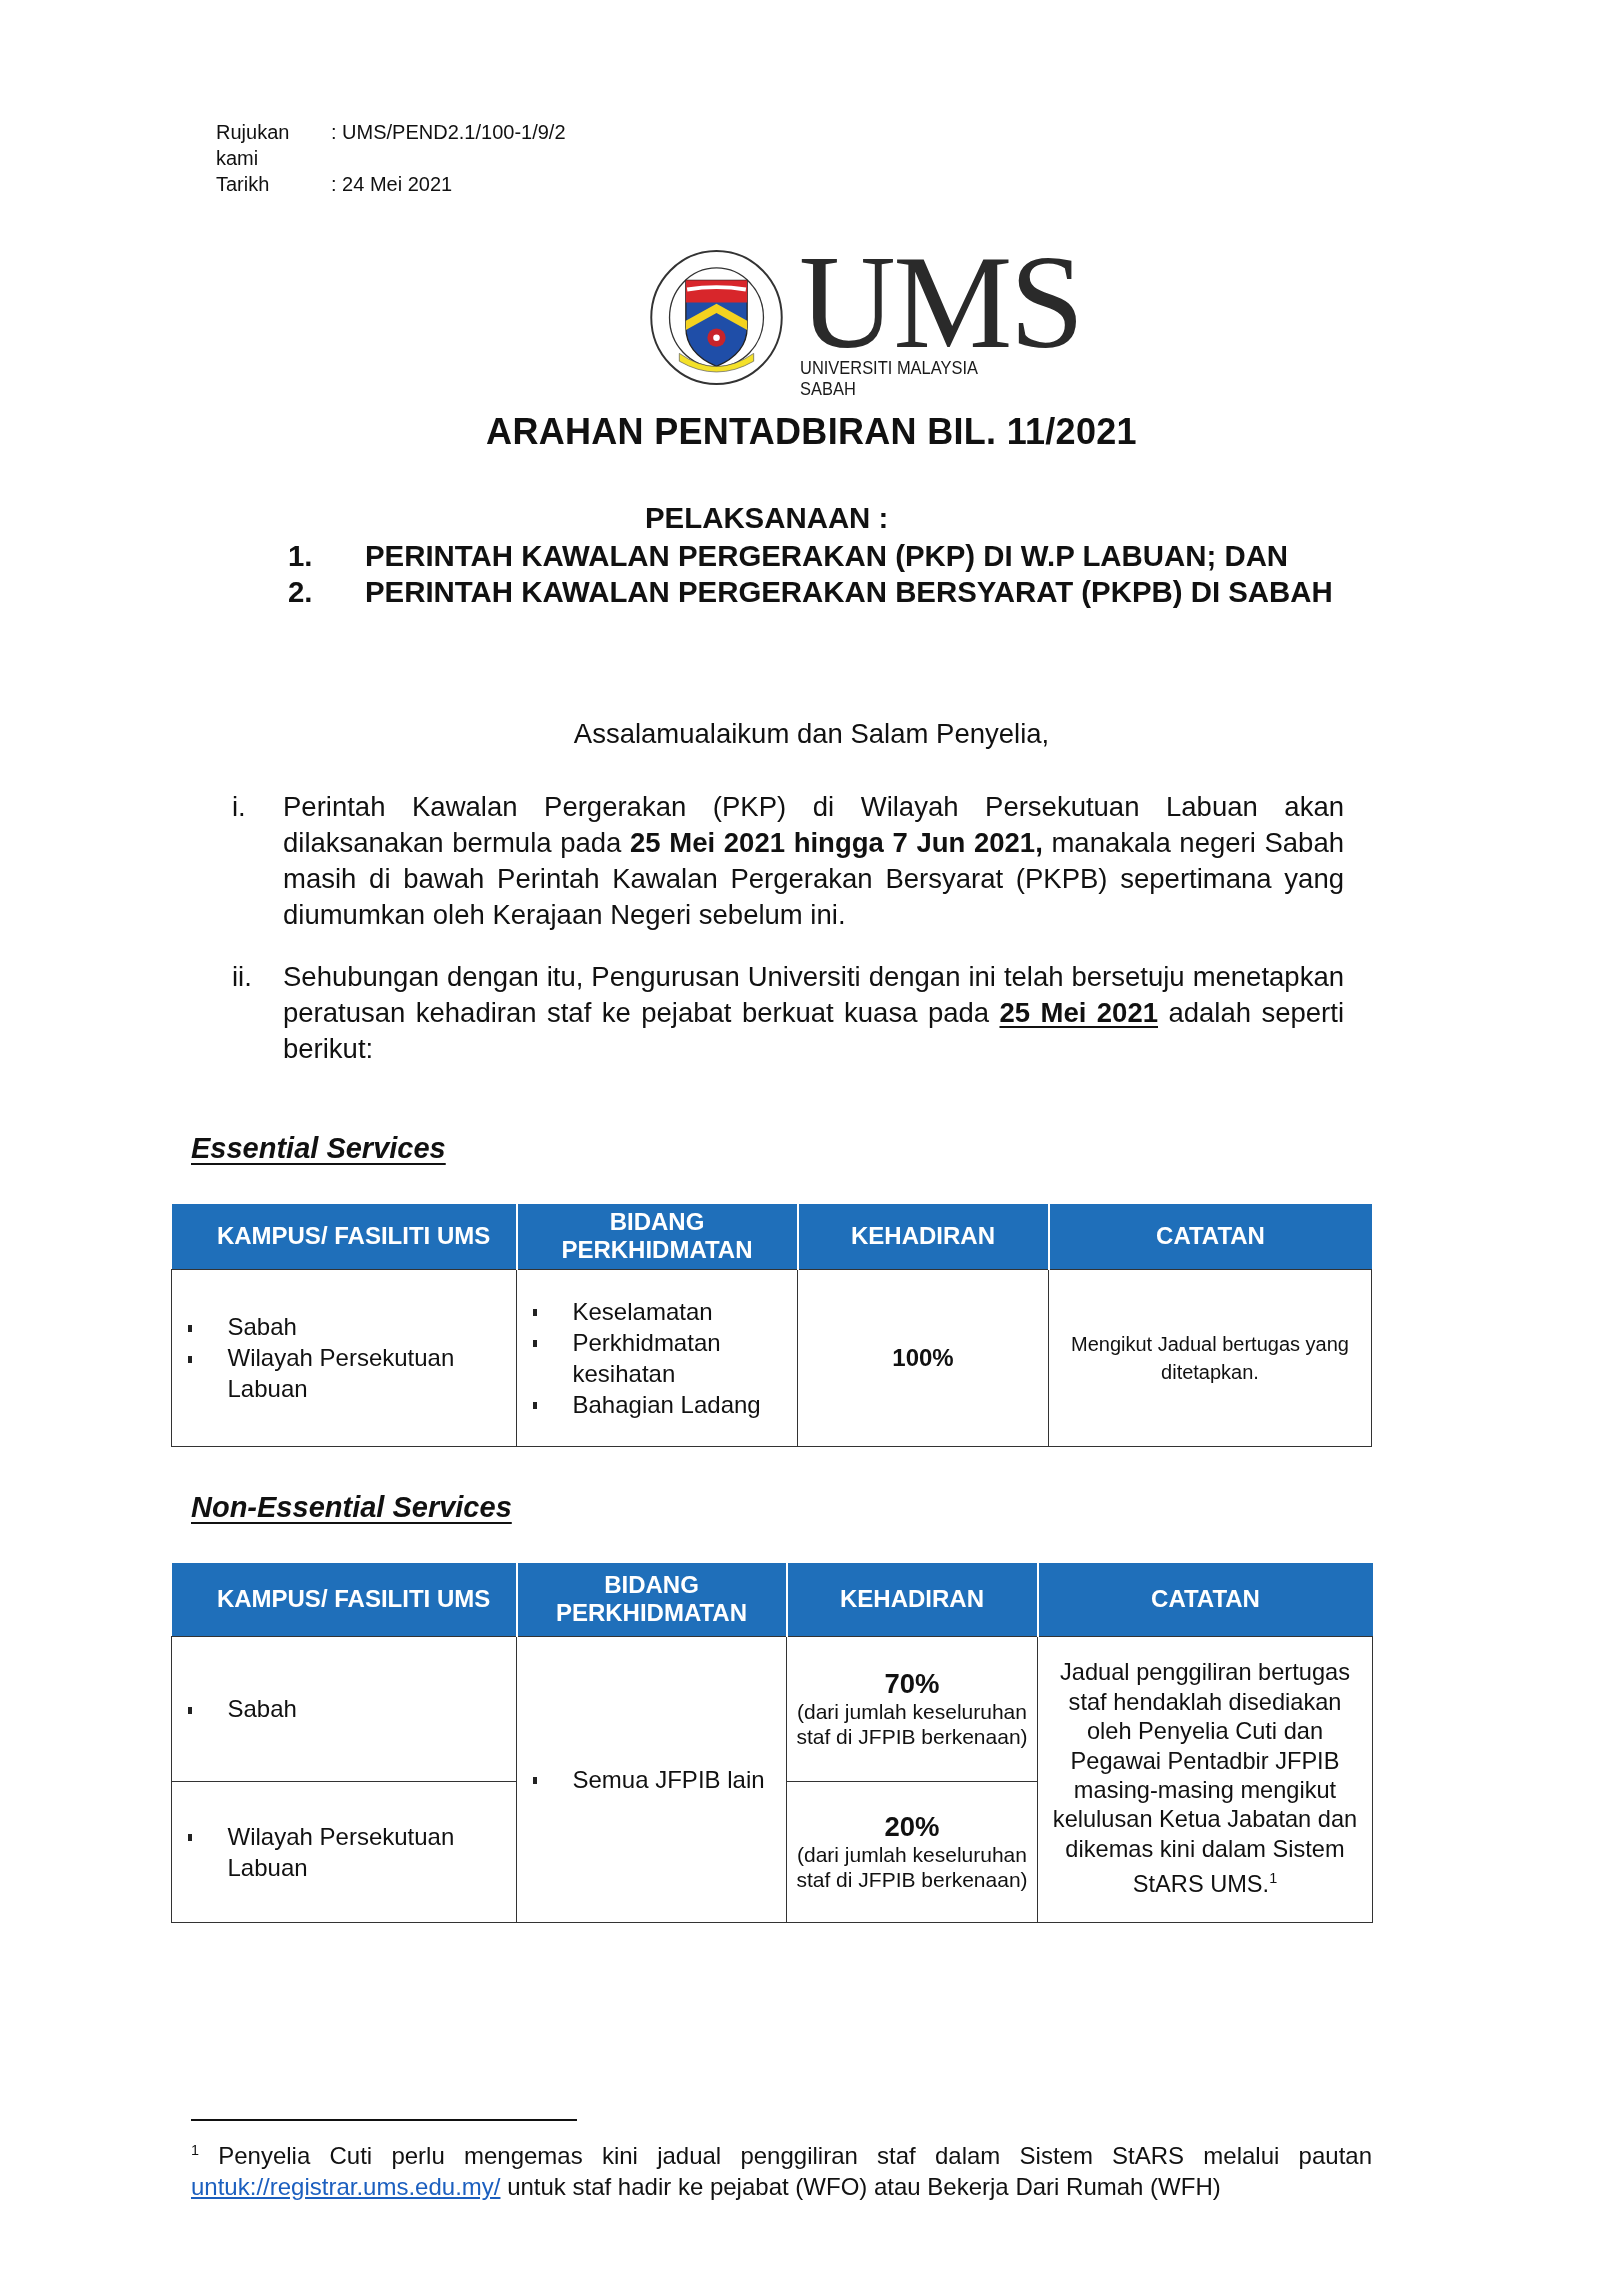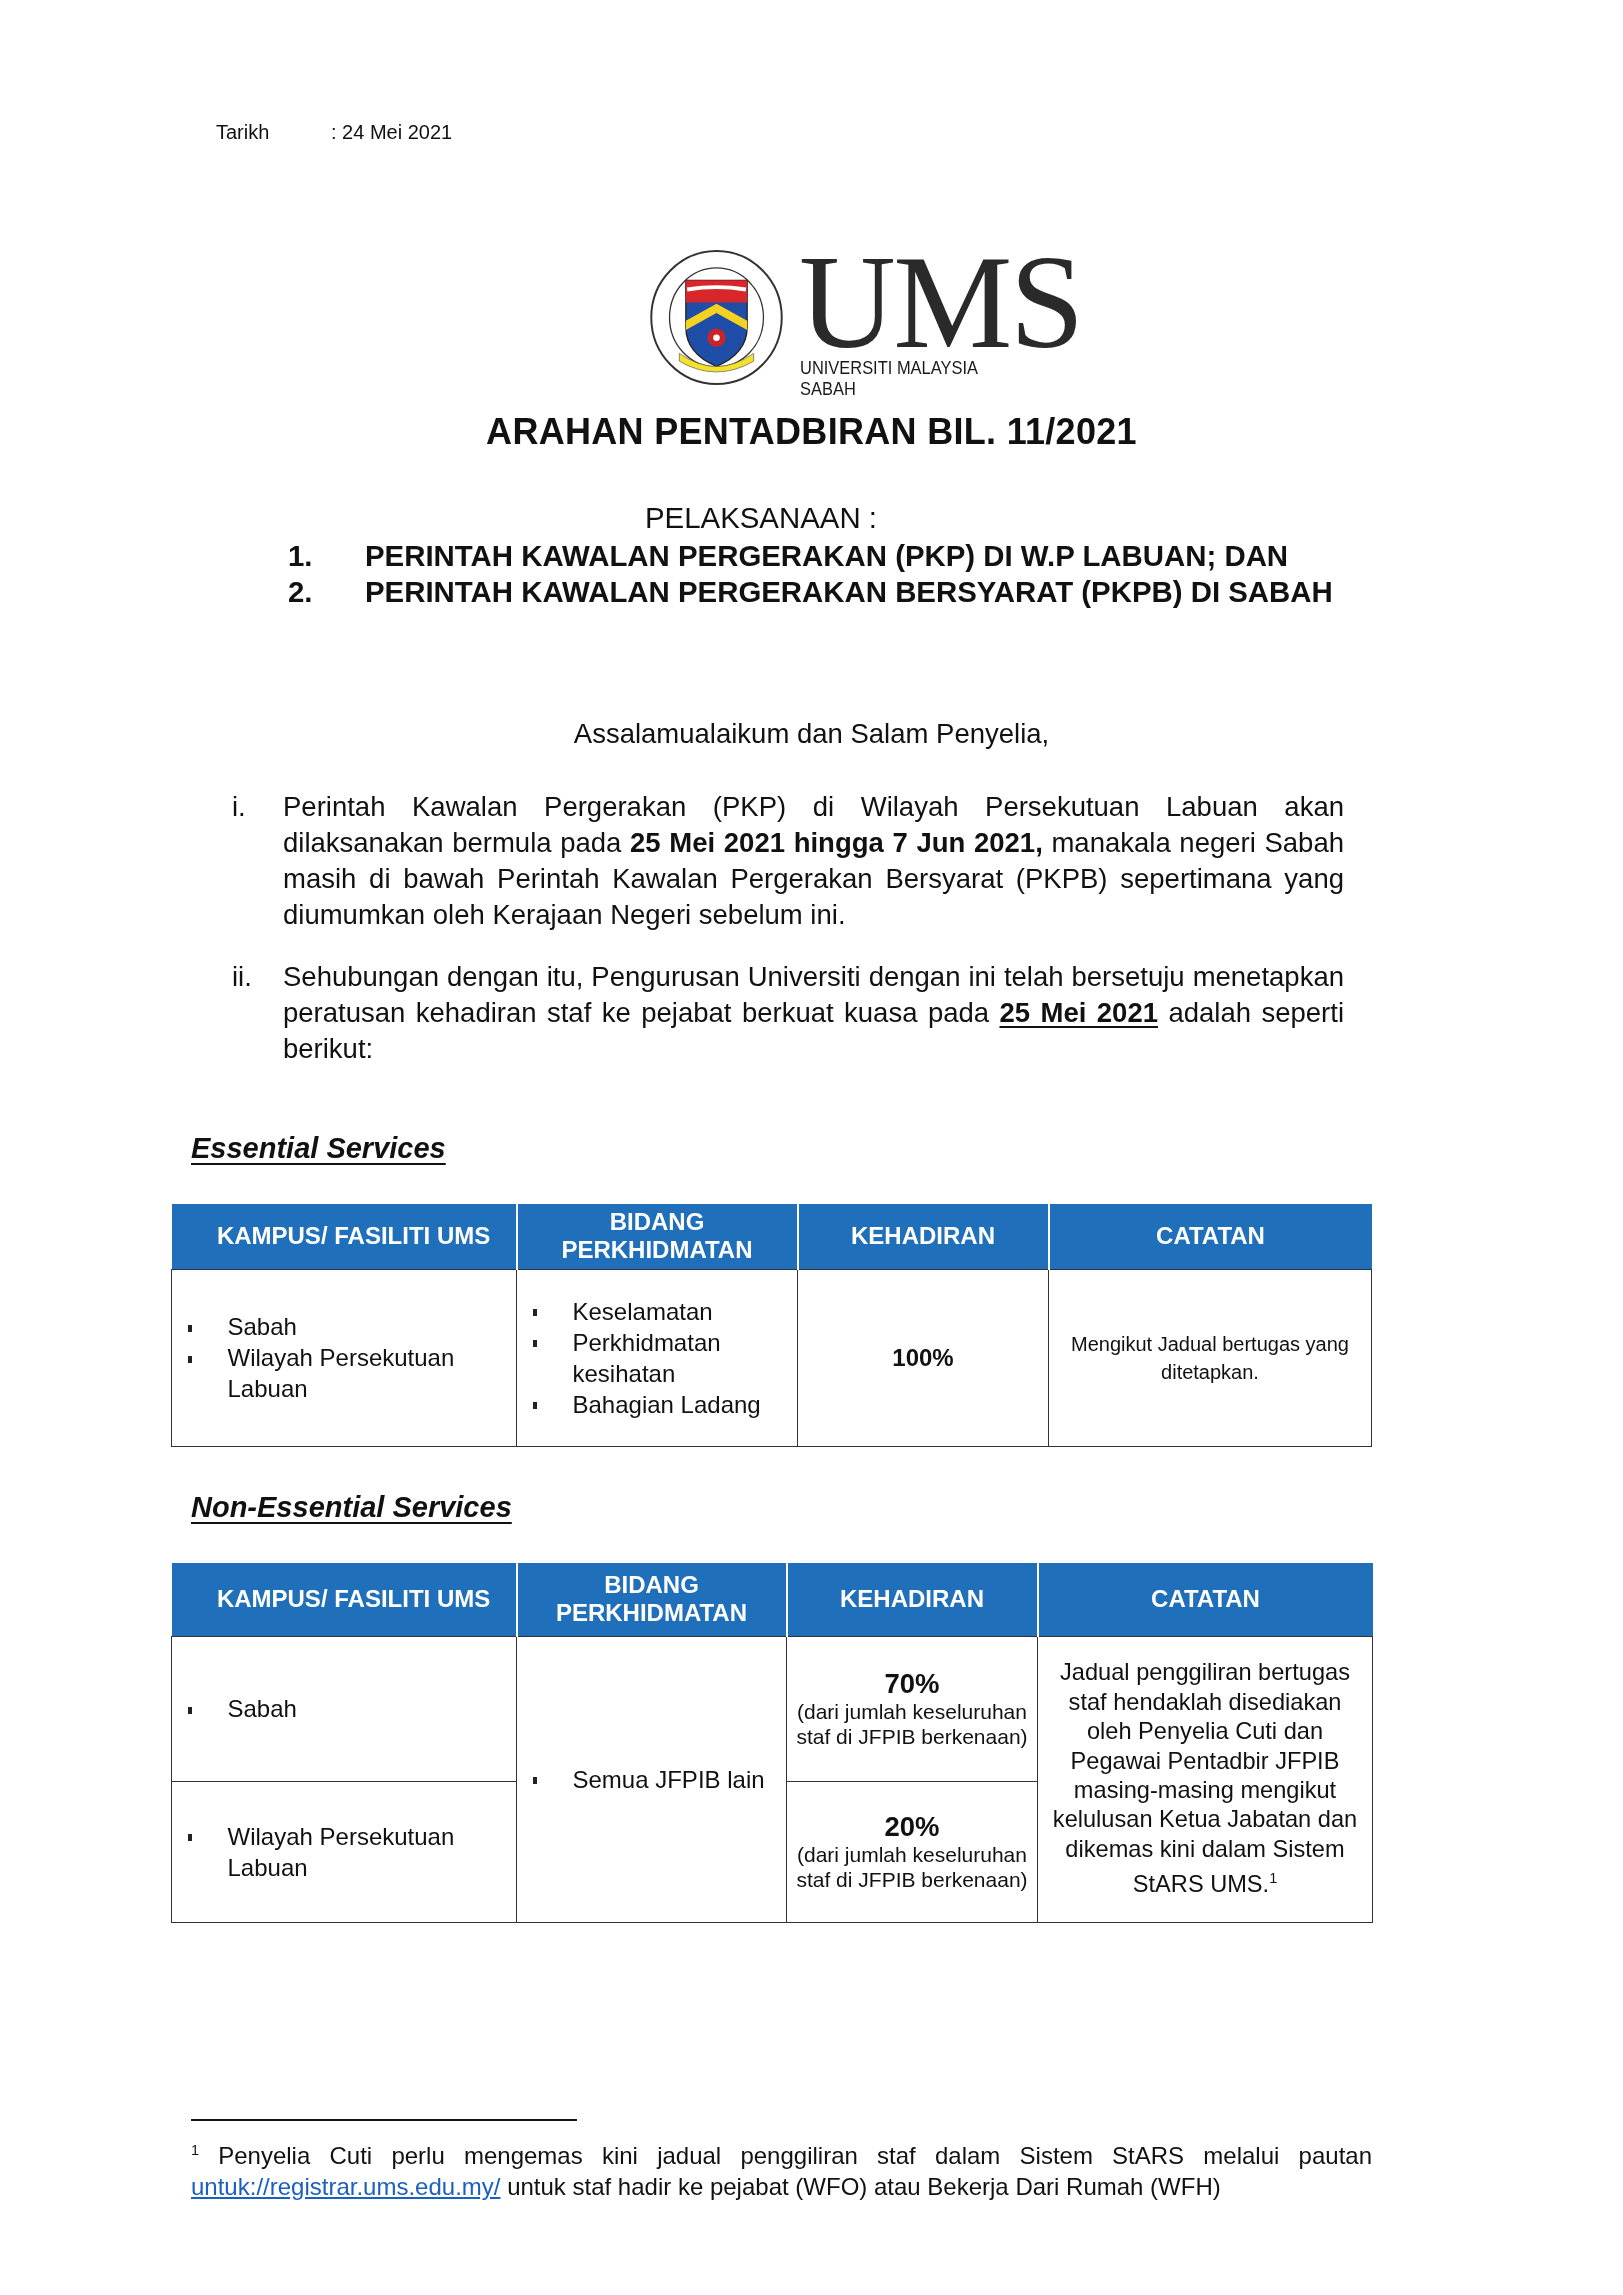--- a/index.html
+++ b/index.html
@@ -16,21 +16,21 @@
   .logo { left: 648px; top: 249px; width: 393px; height: 137px; }
   .seal { position: absolute; left: 0; top: 0; width: 137px; height: 137px; }
   .ums-word { position: absolute; left: 151px; top: -11.8px; font-family: "Liberation Serif", serif;
               font-size: 134px; letter-spacing: -2.6px; color: #2a2a2a; line-height: 131px; text-align: center; }
   .ums-sub { position: absolute; left: 152px; top: 109px; font-size: 17.7px; color: #1a1a1a;
              letter-spacing: 0px; transform: scaleX(0.93); transform-origin: left; }
 
   .title { left: 0; width: 1623px; top: 411px; text-align: center; font-weight: bold;
            font-size: 36px; letter-spacing: 0.3px; }
 
-  .plk-head { left: 645px; top: 501px; font-weight: normal; font-size: 29.4px; }
+  .plk-head { left: 645px; top: 501px; font-weight: bold; font-size: 29.4px; }
   .plk-item { left: 288px; font-weight: bold; font-size: 29.4px; line-height: 37px; width: 1057px; }
   .plk-item .num { position: absolute; left: 0; }
   .plk-item .txt { position: absolute; left: 77px; width: 980px; text-align: justify; }
   .plk1 { top: 537px; }
   .plk2 { top: 573px; }
 
   .greet { left: 0; width: 1623px; top: 718px; text-align: center; font-size: 27.5px; }
 
   .para { left: 232px; width: 1112px; font-size: 27.5px; line-height: 36px; }
   .para .roman { position: absolute; left: 0; }
@@ -66,20 +66,24 @@
   .fn-rule { left: 191px; top: 2119px; width: 386px; height: 2px; background: #111; }
   .footnote { left: 191px; top: 2135px; width: 1181px; font-size: 24px; line-height: 31px;
               text-align: justify; text-align-last: left; }
   .footnote sup { font-size: 14.4px; }
   .footnote a { color: #1b5fbf; text-decoration: underline; }
 </style>
 </head>
 <body>
 
 <div class="abs ref">
+  <div class="row">
+    <span class="lbl">Rujukan kami</span>
+    <span>: UMS/PEND2.1/100-1/9/2</span>
+  </div>
   <div class="row">
     <span class="lbl">Tarikh</span>
     <span>: 24 Mei 2021</span>
   </div>
 </div>
 
 <div class="abs logo">
   <svg class="seal" viewBox="0 0 210 210">
     <ellipse cx="105" cy="105" rx="100" ry="102" fill="#fff" stroke="#333" stroke-width="3"></ellipse>
     <ellipse cx="105" cy="105" rx="72" ry="76" fill="none" stroke="#333" stroke-width="2"></ellipse>

